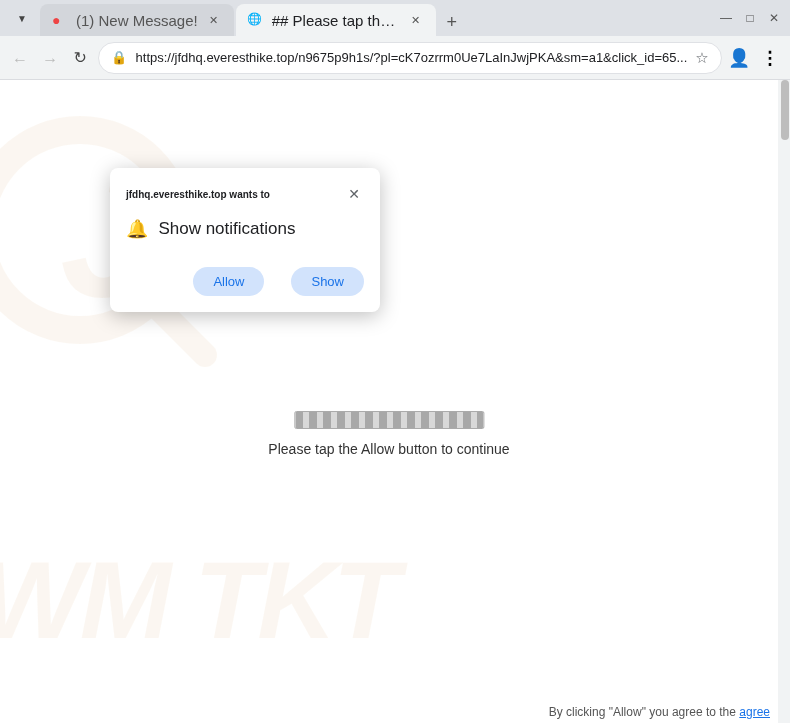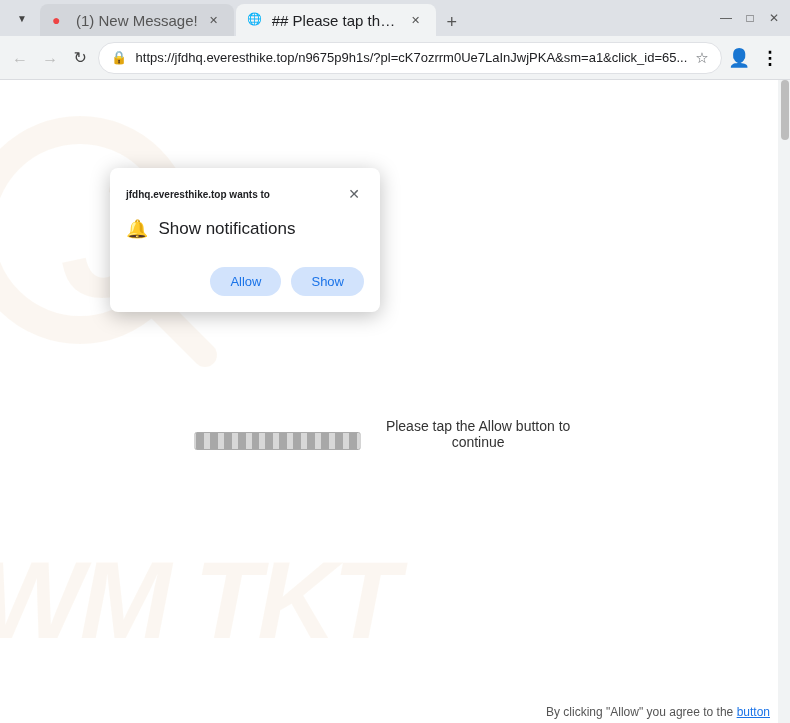--- a/index.html
+++ b/index.html
@@ -230,22 +230,22 @@
       white-space: nowrap;
       font-style: italic;
     }
 
     .progress-area {
       position: absolute;
       top: 50%;
       left: 50%;
       transform: translate(-50%, -50%);
       display: flex;
-      flex-direction: row;
-      align-items: flex-end;
+      flex-direction: column;
+      align-items: center;
       gap: 12px;
       margin-top: 30px;
     }
 
     .progress-bar-container {
       width: 190px;
       height: 18px;
       border: 1px solid #aaa;
       background: #e8e8e8;
       border-radius: 2px;
@@ -338,21 +338,21 @@
     }
 
     .permission-label {
       font-size: 17px;
       color: #202124;
     }
 
     .dialog-buttons {
       display: flex;
       justify-content: flex-end;
-      gap: 10px;
+      gap: 27px;
       margin-top: 27px;
     }
 
     .btn-allow {
       padding: 7px 20px;
       background: #d2e3fc;
       color: #1a73e8;
       border: none;
       border-radius: 20px;
       font-size: 13px;
@@ -491,16 +491,16 @@
       <button class="btn-block">Show</button>
     </div>
   </div>
 
   <div class="scrollbar">
     <div class="scrollbar-thumb"></div>
   </div>
 
   <div class="bottom-bar">
     <span>By clicking "Allow" you agree to the</span>
-    <a>button</a>
+    <a>agree</a>
   </div>
 
 </div>
 
 </body></html>

